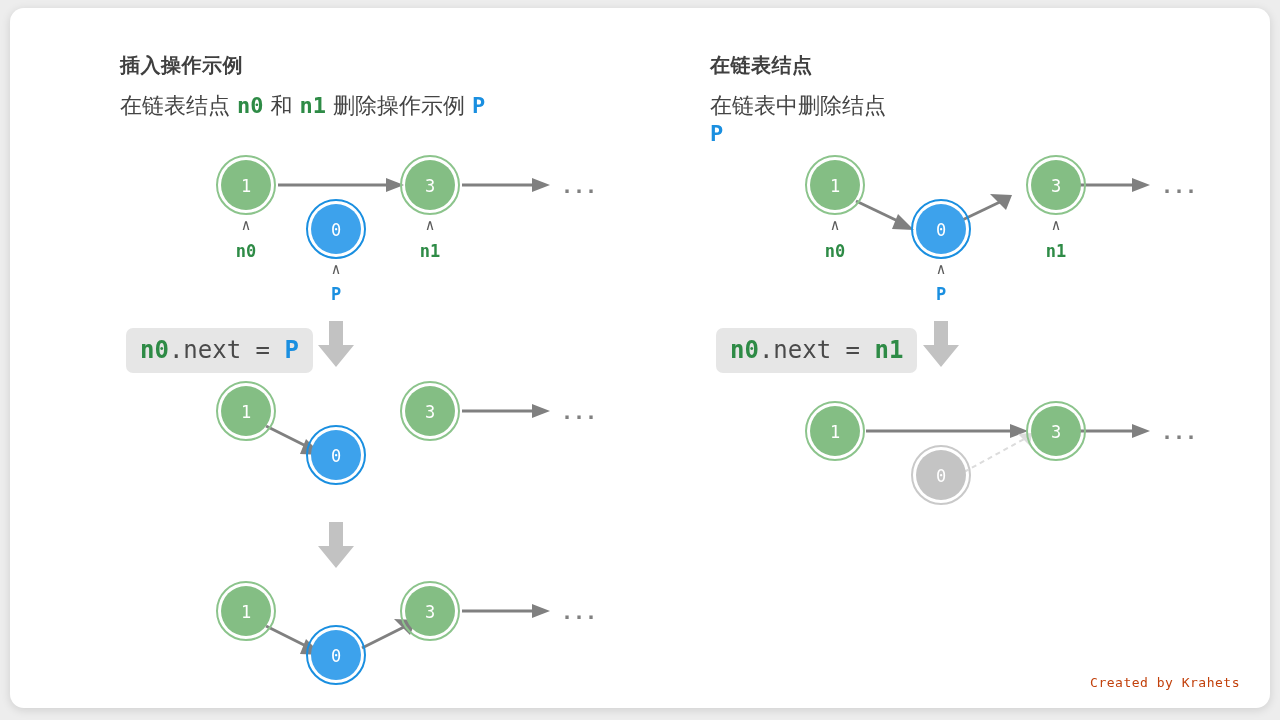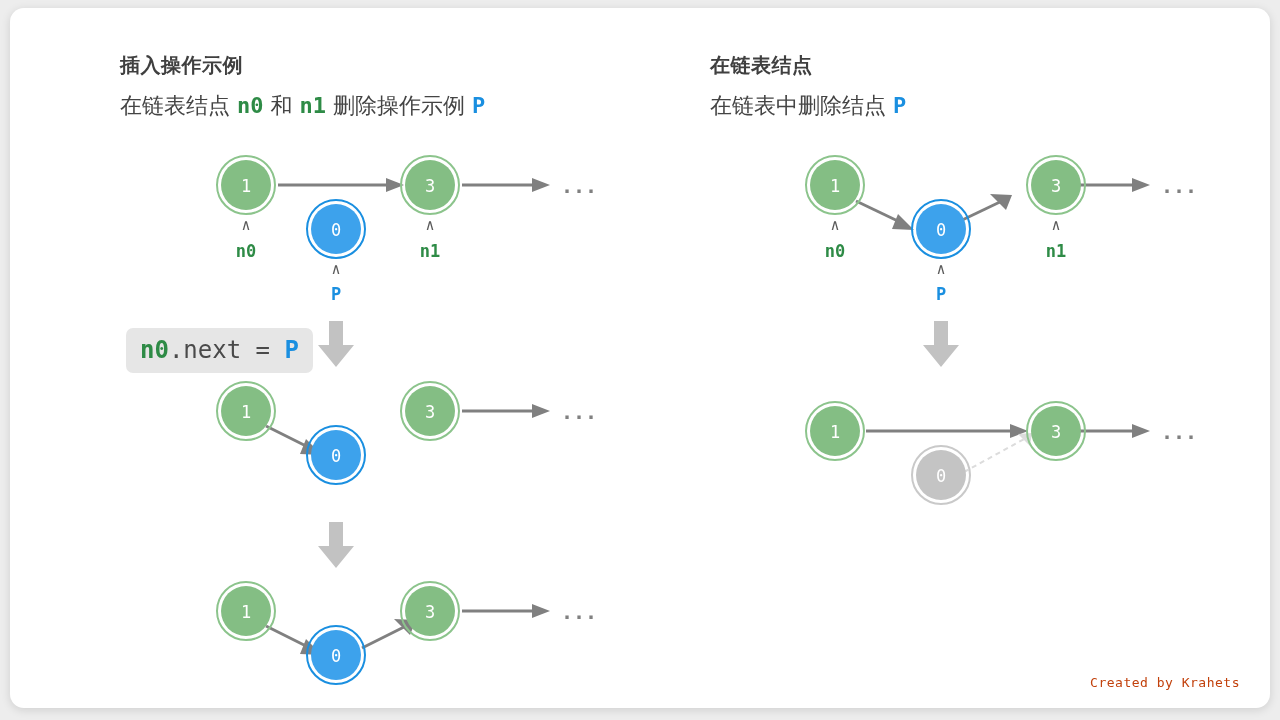--- a/index.html
+++ b/index.html
@@ -208,21 +208,21 @@
           <text x="420" y="40" text-anchor="middle" class="nval">3</text>
         </g>
       </svg>
     </div>
   </div>
 
   <div class="panel panel-right">
 
     <div class="p-title" style="left:70px;top:44px;">在链表结点</div>
 
-    <div class="p-sub" style="left:70px;top:83px;">
+    <div class="p-sub" style="left:70px;top:83px;flex-direction:column;">
       <span>在链表中删除结点</span>
       <span class="sub-sp"></span>
       <span class="mono tok-blue">P</span>
     </div>
 
     <div class="row" style="left:0px;top:130px;">
       <svg width="630" height="190" viewBox="0 0 630 190">
         <line x1="216" y1="63" x2="262" y2="85" stroke="#808080" stroke-width="3"></line>
         <polygon points="258,76 274,92 252,91" fill="#808080"></polygon>
 
@@ -252,20 +252,23 @@
         <g>
           <circle cx="416" cy="47" r="29" fill="none" stroke="#8cc48c" stroke-width="2"></circle>
           <circle cx="416" cy="47" r="25" fill="#84be84"></circle>
           <text x="416" y="54" text-anchor="middle" class="nval">3</text>
         </g>
         <text x="416" y="92" text-anchor="middle" class="caret">∧</text>
         <text x="416" y="119" text-anchor="middle" class="nlabel" fill="#2e8b46">n1</text>
       </svg>
     </div>
 
+    <div class="chip" style="left:76px;top:320px;">
+      <b class="tok-green">n0</b><span>.next = </span><b class="tok-green">n1</b>
+    </div>
     <div class="downarrow" style="left:281px;top:313px;">
       <svg width="40" height="48" viewBox="0 0 40 48">
         <polygon points="13,0 27,0 27,24 38,24 20,46 2,24 13,24" fill="#c2c2c2"></polygon>
       </svg>
     </div>
 
     <div class="row" style="left:0px;top:390px;">
       <svg width="630" height="130" viewBox="0 0 630 130">
         <line x1="226" y1="33" x2="370" y2="33" stroke="#808080" stroke-width="3"></line>
         <polygon points="370,26 388,33 370,40" fill="#808080"></polygon>

